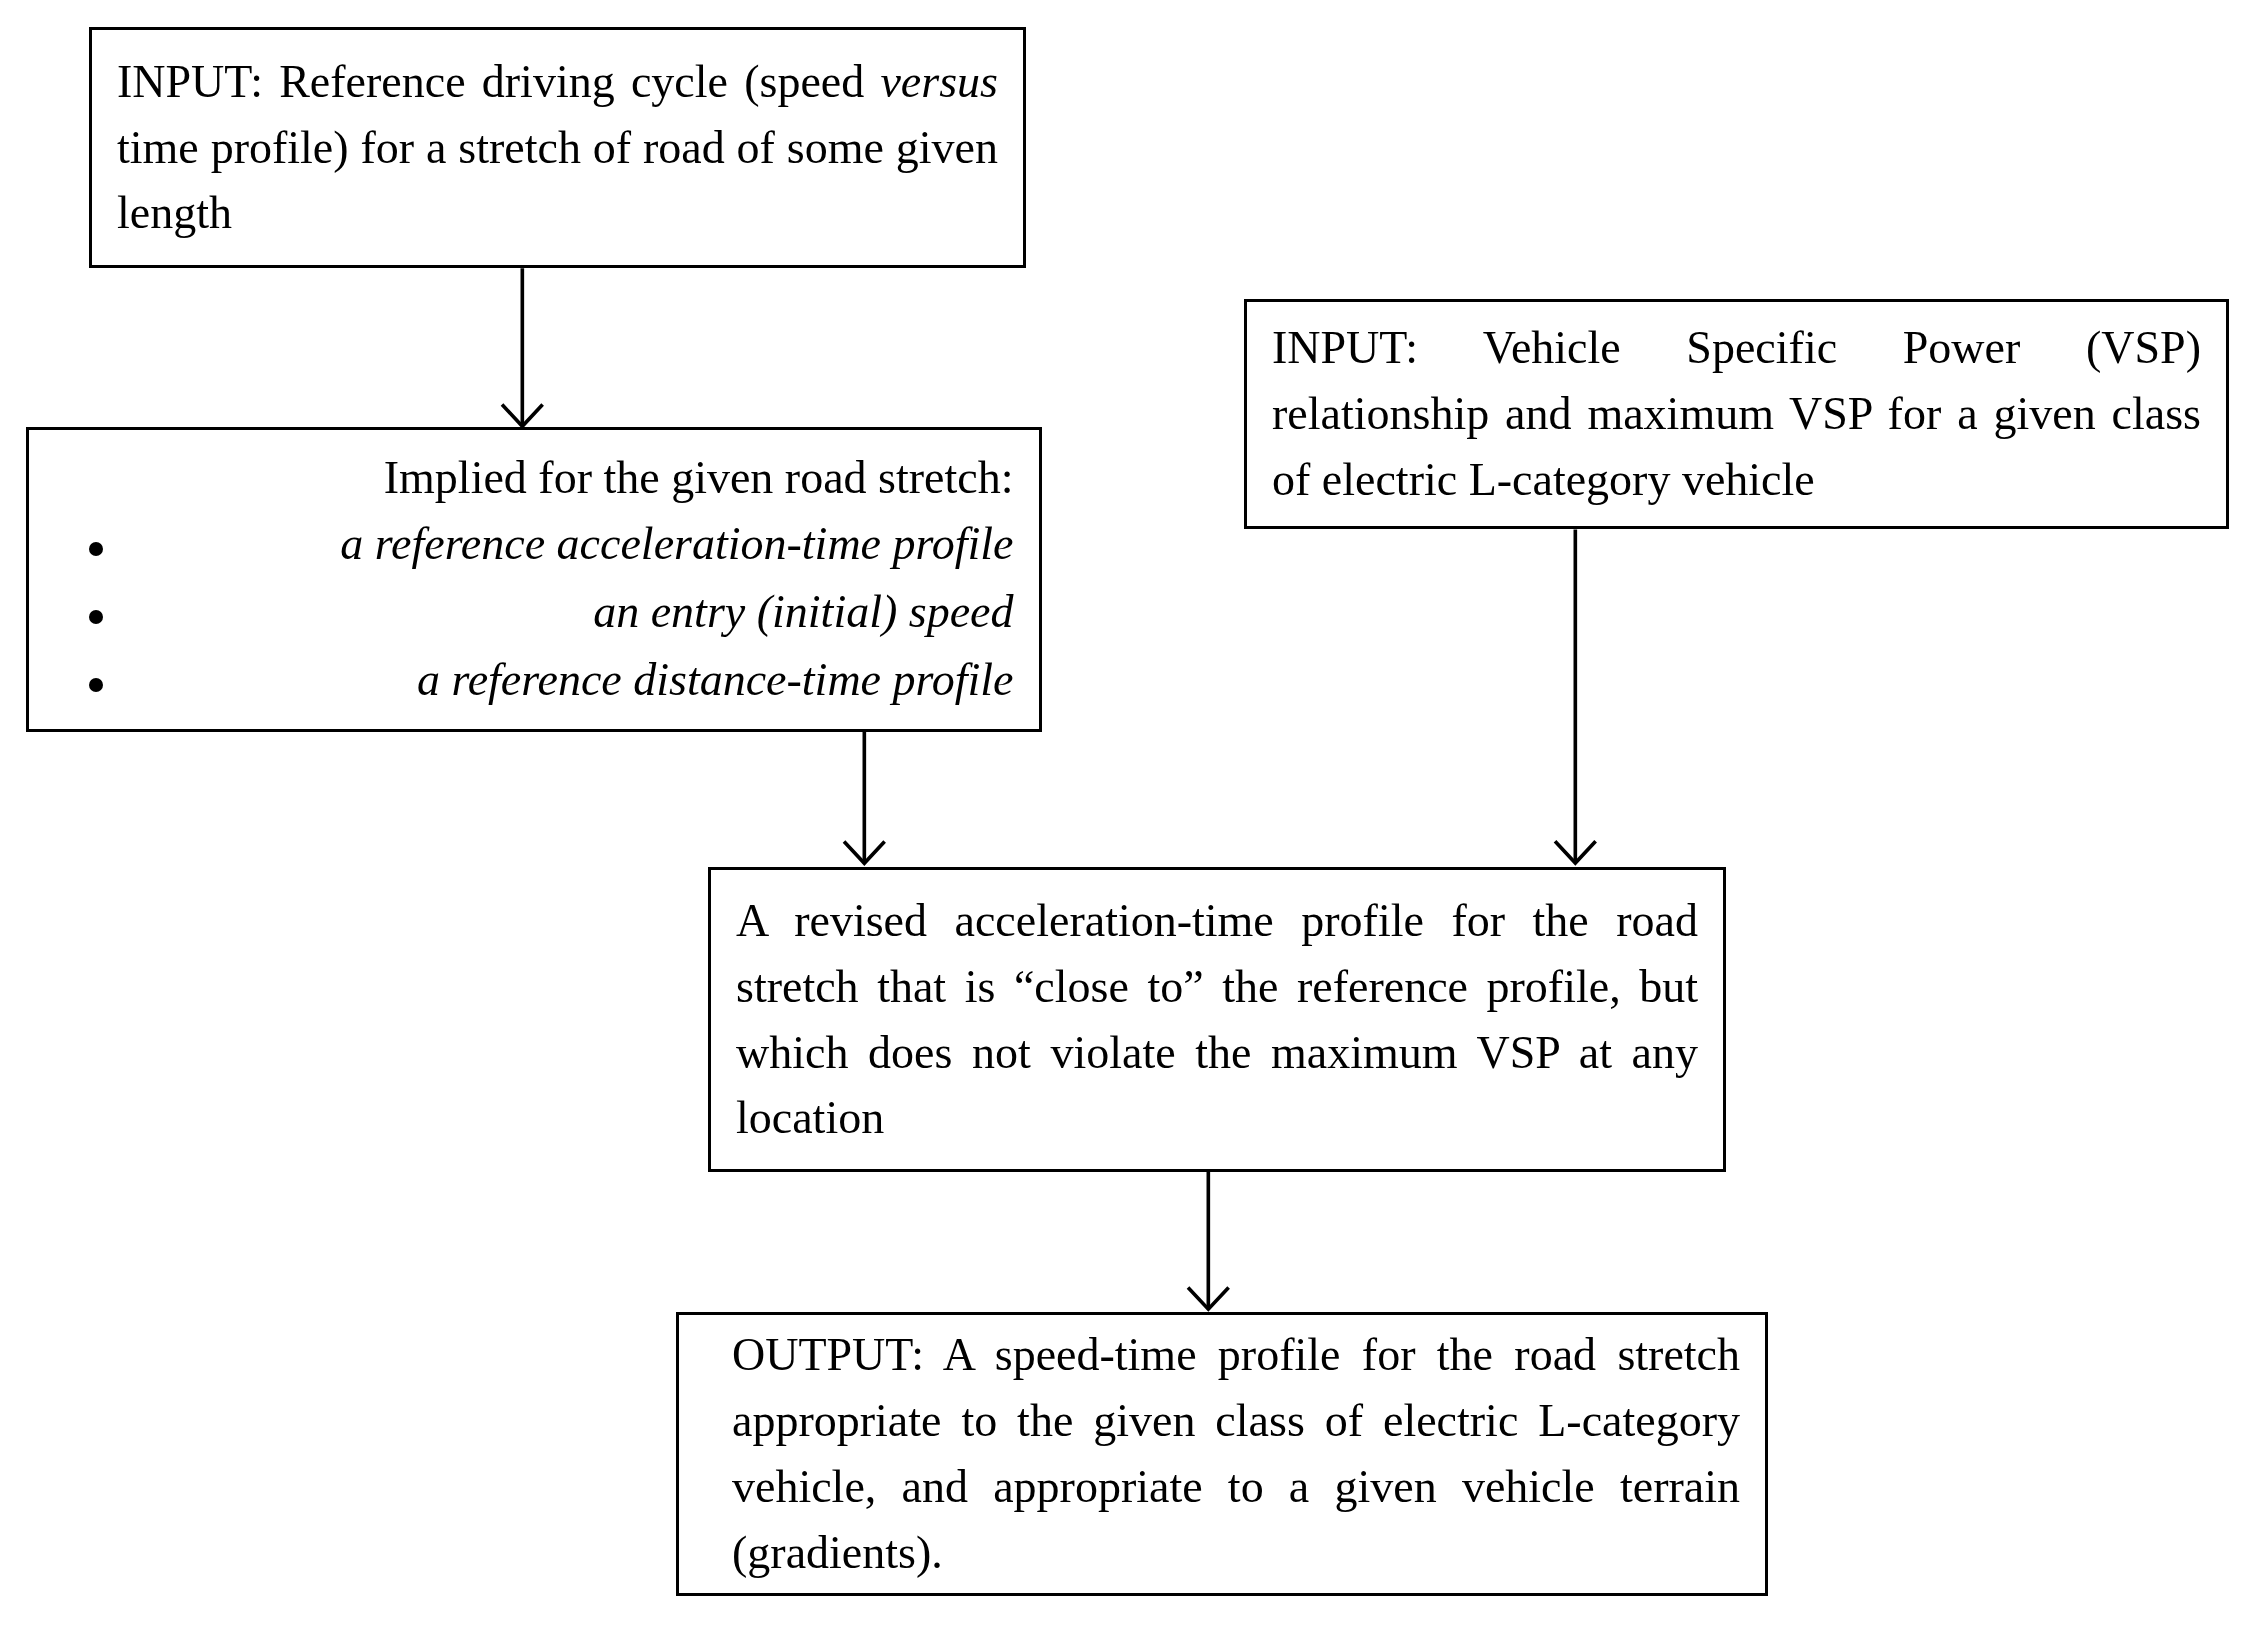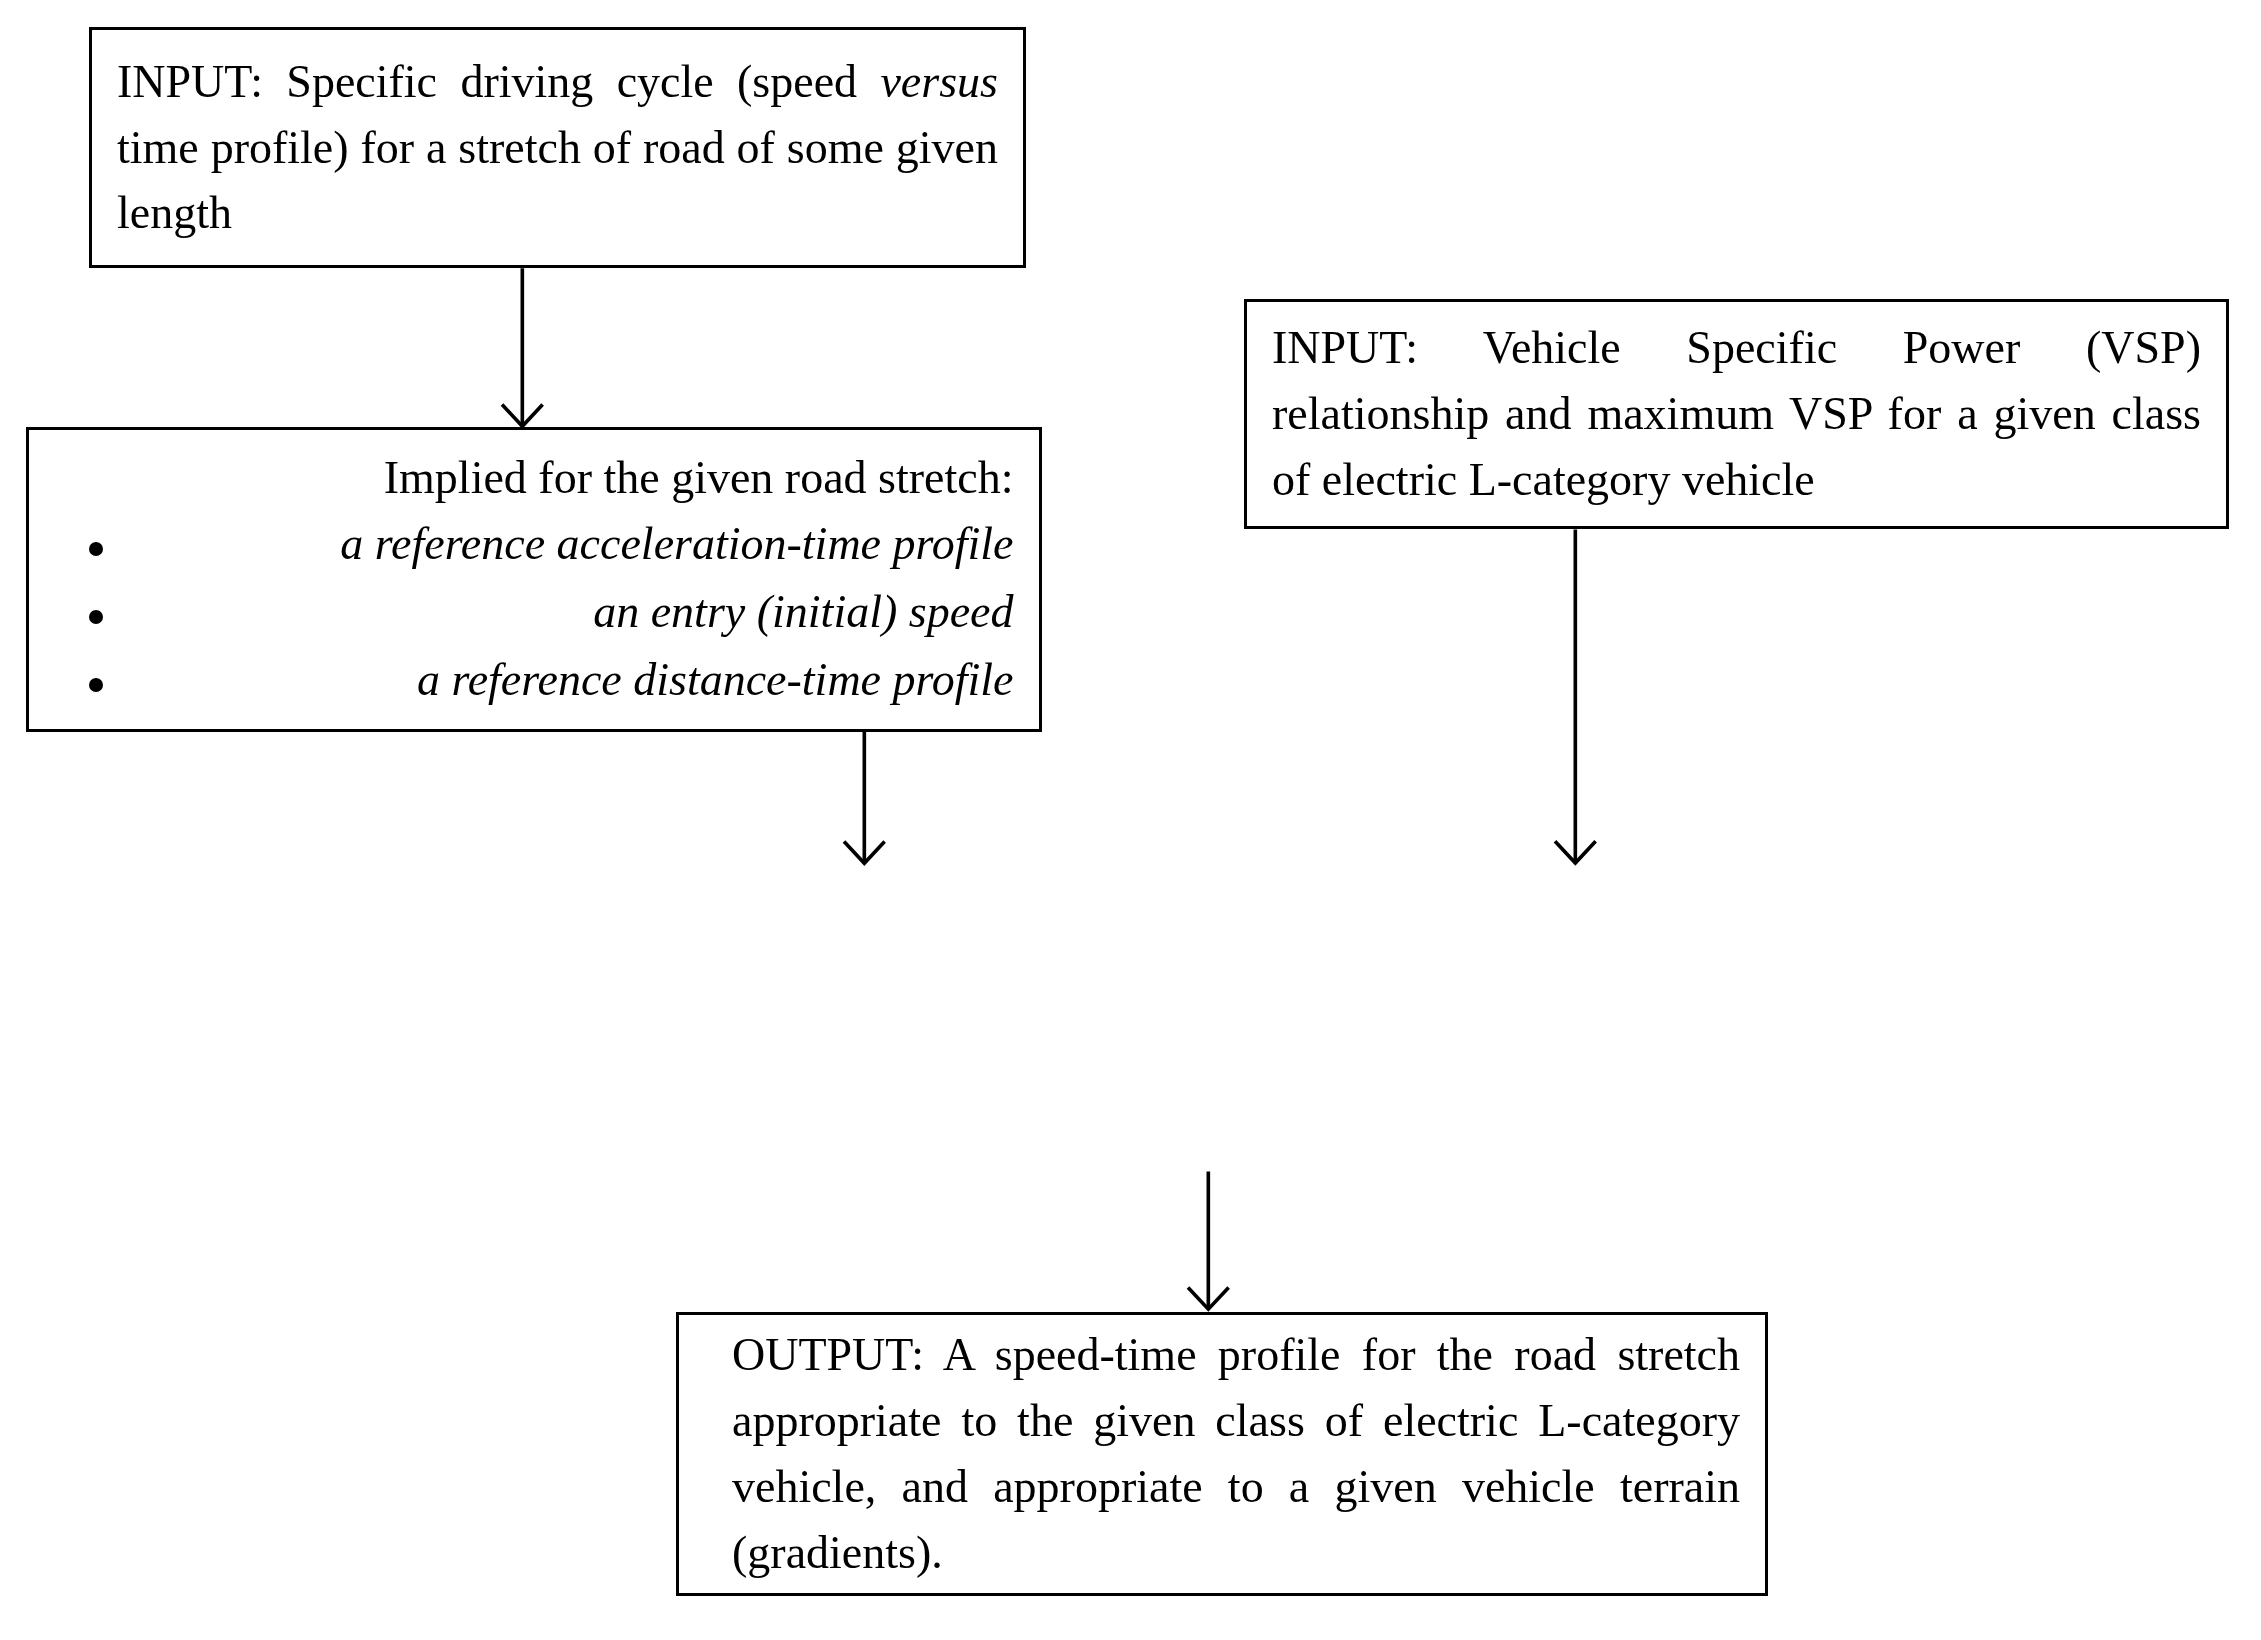--- a/index.html
+++ b/index.html
@@ -81,21 +81,21 @@
     fill: none;
   }
 </style>
 </head>
 <body>
 
 <div id="canvas">
 
   <div class="node" style="left:89px; top:27px; width:937px; height:241px;">
     <div class="node-text last-line-plain">
-      <span>INPUT: Specific driving cycle (speed </span><em>versus</em><span> time profile) for a stretch of road of some given length</span>
+      <span>INPUT: Reference driving cycle (speed </span><em>versus</em><span> time profile) for a stretch of road of some given length</span>
     </div>
   </div>
 
   <svg class="connector" style="left:481px; top:262px; width:87px; height:172px;" viewBox="0 0 120 236">
     <line x1="57" y1="8" x2="57" y2="226" stroke-width="5"></line>
     <polyline points="29,196 57,226 85,196" stroke-width="5"></polyline>
   </svg>
 
   <div class="node" style="left:25.5px; top:427px; width:1016px; height:305px;">
     <div class="list-head">Implied for the given road stretch:</div>
@@ -113,20 +113,23 @@
   <svg class="connector" style="left:823px; top:728px; width:87px; height:143px;" viewBox="0 0 120 196">
     <line x1="57" y1="4" x2="57" y2="186" stroke-width="5"></line>
     <polyline points="29,156 57,186 85,156" stroke-width="5"></polyline>
   </svg>
 
   <svg class="connector" style="left:1534px; top:526px; width:87px; height:345px;" viewBox="0 0 120 474">
     <line x1="57" y1="4" x2="57" y2="464" stroke-width="5"></line>
     <polyline points="29,434 57,464 85,434" stroke-width="5"></polyline>
   </svg>
 
+  <div class="node" style="left:708px; top:867px; width:1018px; height:305px;">
+    <div class="node-text last-line-plain">A revised acceleration-time profile for the road stretch that is “close to” the reference profile, but which does not violate the maximum VSP at any location</div>
+  </div>
 
   <svg class="connector" style="left:1167px; top:1168px; width:87px; height:149px;" viewBox="0 0 120 204">
     <line x1="57" y1="4" x2="57" y2="194" stroke-width="5"></line>
     <polyline points="29,164 57,194 85,164" stroke-width="5"></polyline>
   </svg>
 
   <div class="node" style="left:676px; top:1312px; width:1092px; height:284px;padding-left:28px;">
     <div class="node-text last-line-plain">OUTPUT: A speed-time profile for the road stretch appropriate to the given class of electric L-category vehicle, and appropriate to a given vehicle terrain (gradients).</div>
   </div>
 

